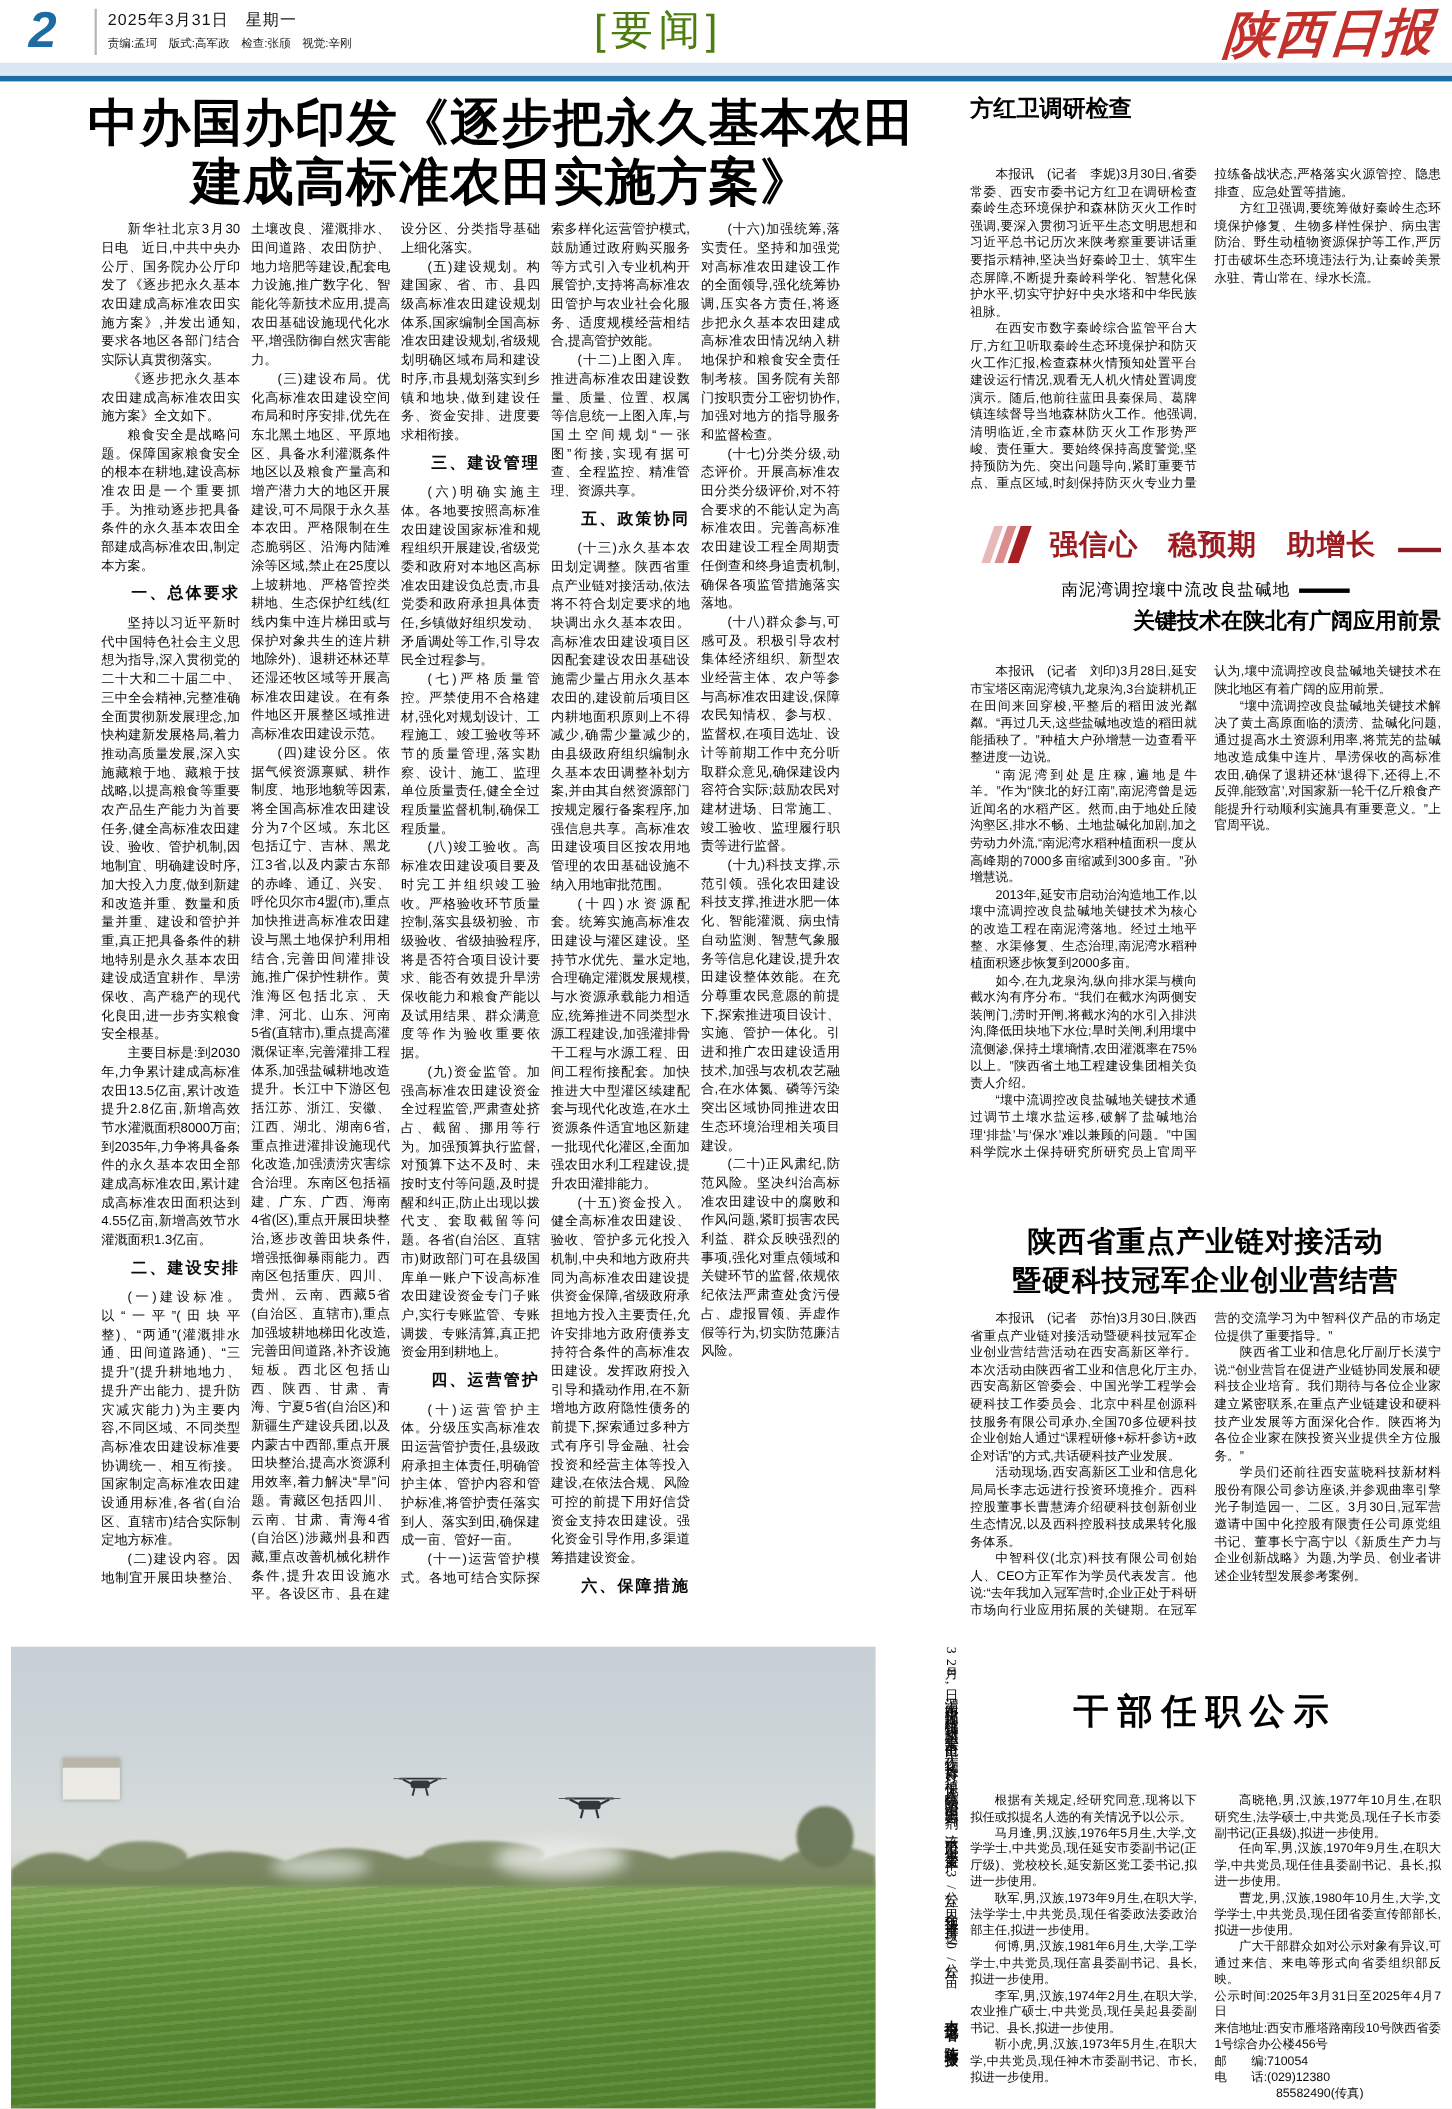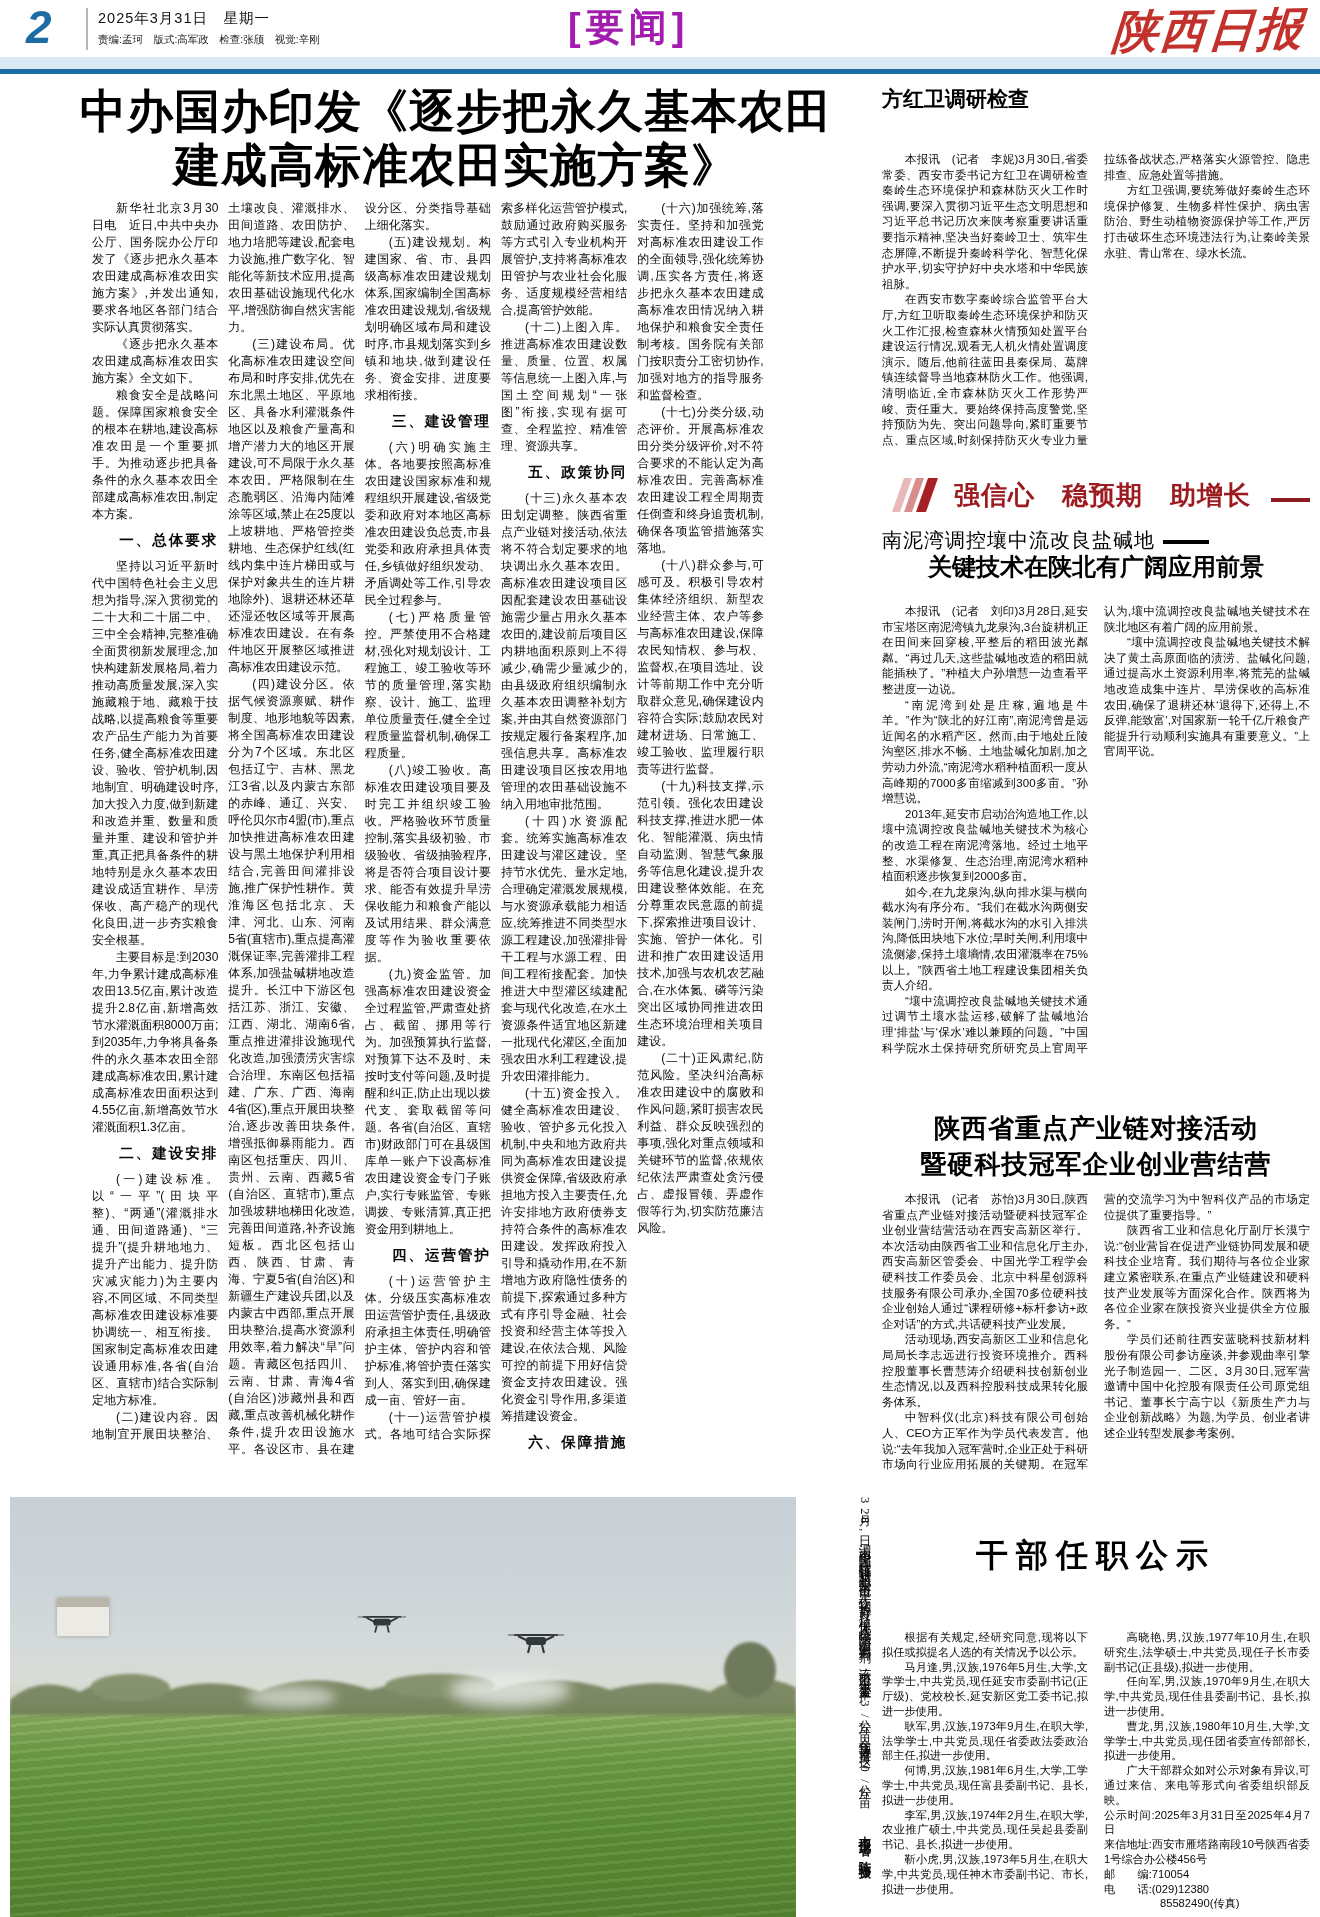--- a/index.html
+++ b/index.html
@@ -5,21 +5,21 @@
   * { margin:0; padding:0; box-sizing:border-box; }
   html,body { background:#e9e9e9; }
   body { font-family:"Liberation Sans","DejaVu Sans",sans-serif; }
   .page { position:relative; width:1320px; height:1917px; background:#ffffff; margin:0 auto; overflow:hidden; }
 
   
   .pagenum { position:absolute; left:26px; top:0px; font-size:46px; font-weight:bold; font-style:italic; color:#1c6ba3; }
   .hdr-rule { position:absolute; left:86px; top:8px; width:2px; height:42px; background:#b5b5b5; }
   .hdr-date { position:absolute; left:98px; top:9px; font-size:14.5px; color:#111; letter-spacing:1px; }
   .hdr-credits { position:absolute; left:98px; top:33px; font-size:10.5px; color:#222; }
-  .hdr-section { position:absolute; left:568px; top:2px; font-size:38px; font-weight:bold; color:#a21caf; letter-spacing:5px; }
+  .hdr-section { position:absolute; left:540px; top:2px; font-size:38px; font-weight:normal; color:#4d7c0f; letter-spacing:5px; }
   .masthead { position:absolute; right:16px; top:0px; font-size:46px; font-weight:bold; color:#c2312b;
               font-family:"Liberation Serif","DejaVu Serif",serif; font-style:italic; transform:skewX(-5deg) rotate(-1deg); letter-spacing:2px;}
   .band { position:absolute; left:0; top:57px; width:100%; height:12px; background:#d9e8f2; }
   .band-line { position:absolute; left:0; top:69px; width:100%; height:5px; background:#1c6ba3; }
 
   
   .main-headline { position:absolute; left:28px; top:84px; width:856px; text-align:center; color:#000; font-weight:bold; }
   .main-headline .l1 { font-size:46px; line-height:54px; letter-spacing:1px; white-space:nowrap; }
   .main-headline .l2 { font-size:46px; line-height:54px; letter-spacing:1px; white-space:nowrap; }
   .main-cols { position:absolute; left:57px; top:200px; width:808px; height:1258px;
@@ -35,23 +35,23 @@
   .qinling-head { position:absolute; left:882px; top:86px; width:428px; text-align:left; font-weight:bold; color:#000; }
   .qinling-head .l1 { font-size:21px; line-height:26px; }
   .qinling-head .l2 { font-size:23px; line-height:30px; }
   .qinling-body { position:absolute; left:882px; top:152px; width:428px; height:304px; }
 
   .stripe { position:absolute; left:882px; top:476px; width:428px; height:38px; display:flex; align-items:center; }
   .stripe svg { flex:0 0 auto; }
   .stripe-text { font-size:26px; font-weight:bold; color:#9c1b20; letter-spacing:1px; margin:0 20px 0 8px; white-space:nowrap; }
   .stripe-line { flex:1 1 auto; height:4px; background:#8e1b21; margin-top:10px; }
 
-  .nnw-kicker { position:absolute; left:882px; top:527px; width:428px; font-size:20px; color:#000; letter-spacing:1px; }
+  .nnw-kicker { position:absolute; left:882px; top:527px; width:428px; text-align:center; font-size:15px; color:#000; letter-spacing:1px; }
   .nnw-kicker .dash { display:inline-block; width:46px; height:4px; background:#000; vertical-align:middle; margin-left:8px; }
-  .nnw-headline { position:absolute; left:882px; top:551px; width:428px; text-align:center; font-size:24px; font-weight:bold; color:#000; white-space:nowrap; }
+  .nnw-headline { position:absolute; left:882px; top:551px; width:428px; text-align:right; font-size:20px; font-weight:bold; color:#000; white-space:nowrap; }
   .nnw-body { position:absolute; left:882px; top:604px; width:428px; height:474px; }
 
   .chain-head { position:absolute; left:882px; top:1110px; width:428px; text-align:center; font-weight:bold; color:#000; }
   .chain-head .l1, .chain-head .l2 { font-size:26px; line-height:36px; letter-spacing:1px; }
   .chain-body { position:absolute; left:882px; top:1192px; width:428px; height:308px; }
 
   .gs-head { position:absolute; left:882px; top:1534px; width:428px; text-align:center; font-size:32px; font-weight:bold;
              font-family:"Liberation Serif","DejaVu Serif",serif; letter-spacing:8px; color:#000; }
   .gs-body { position:absolute; left:882px; top:1630px; width:428px; height:287px; font-size:11.2px; line-height:14.8px; }
 

